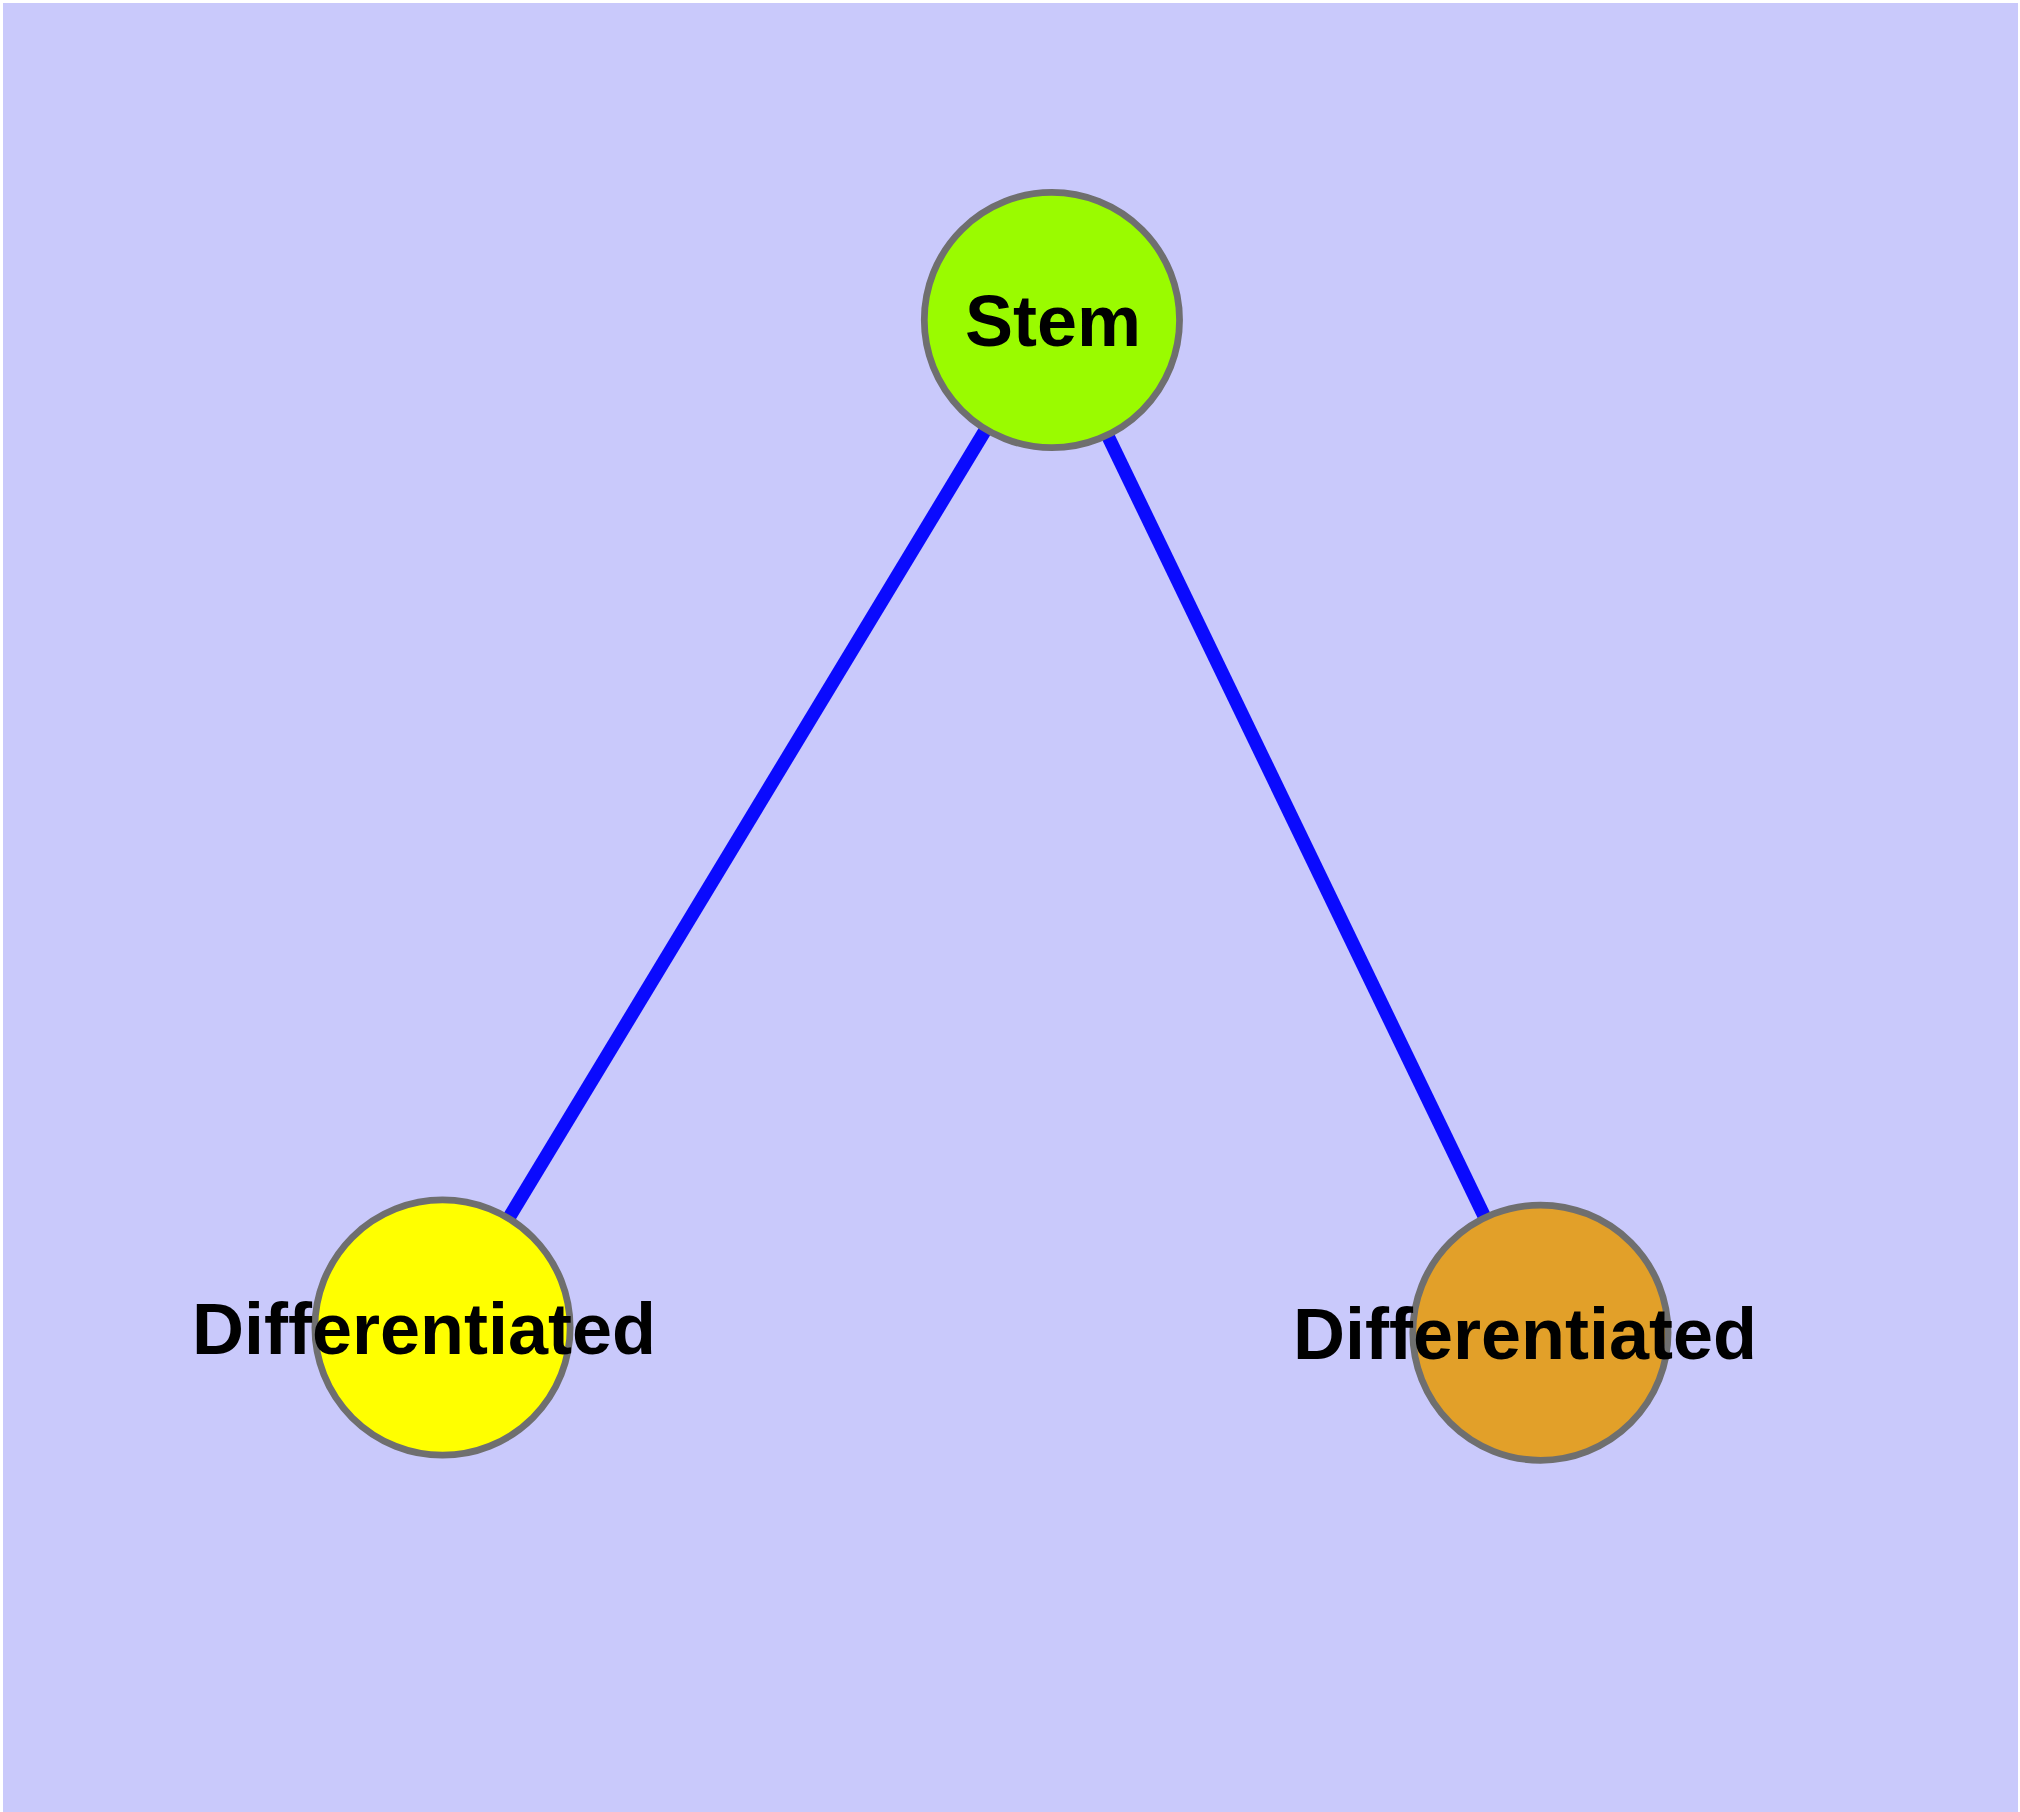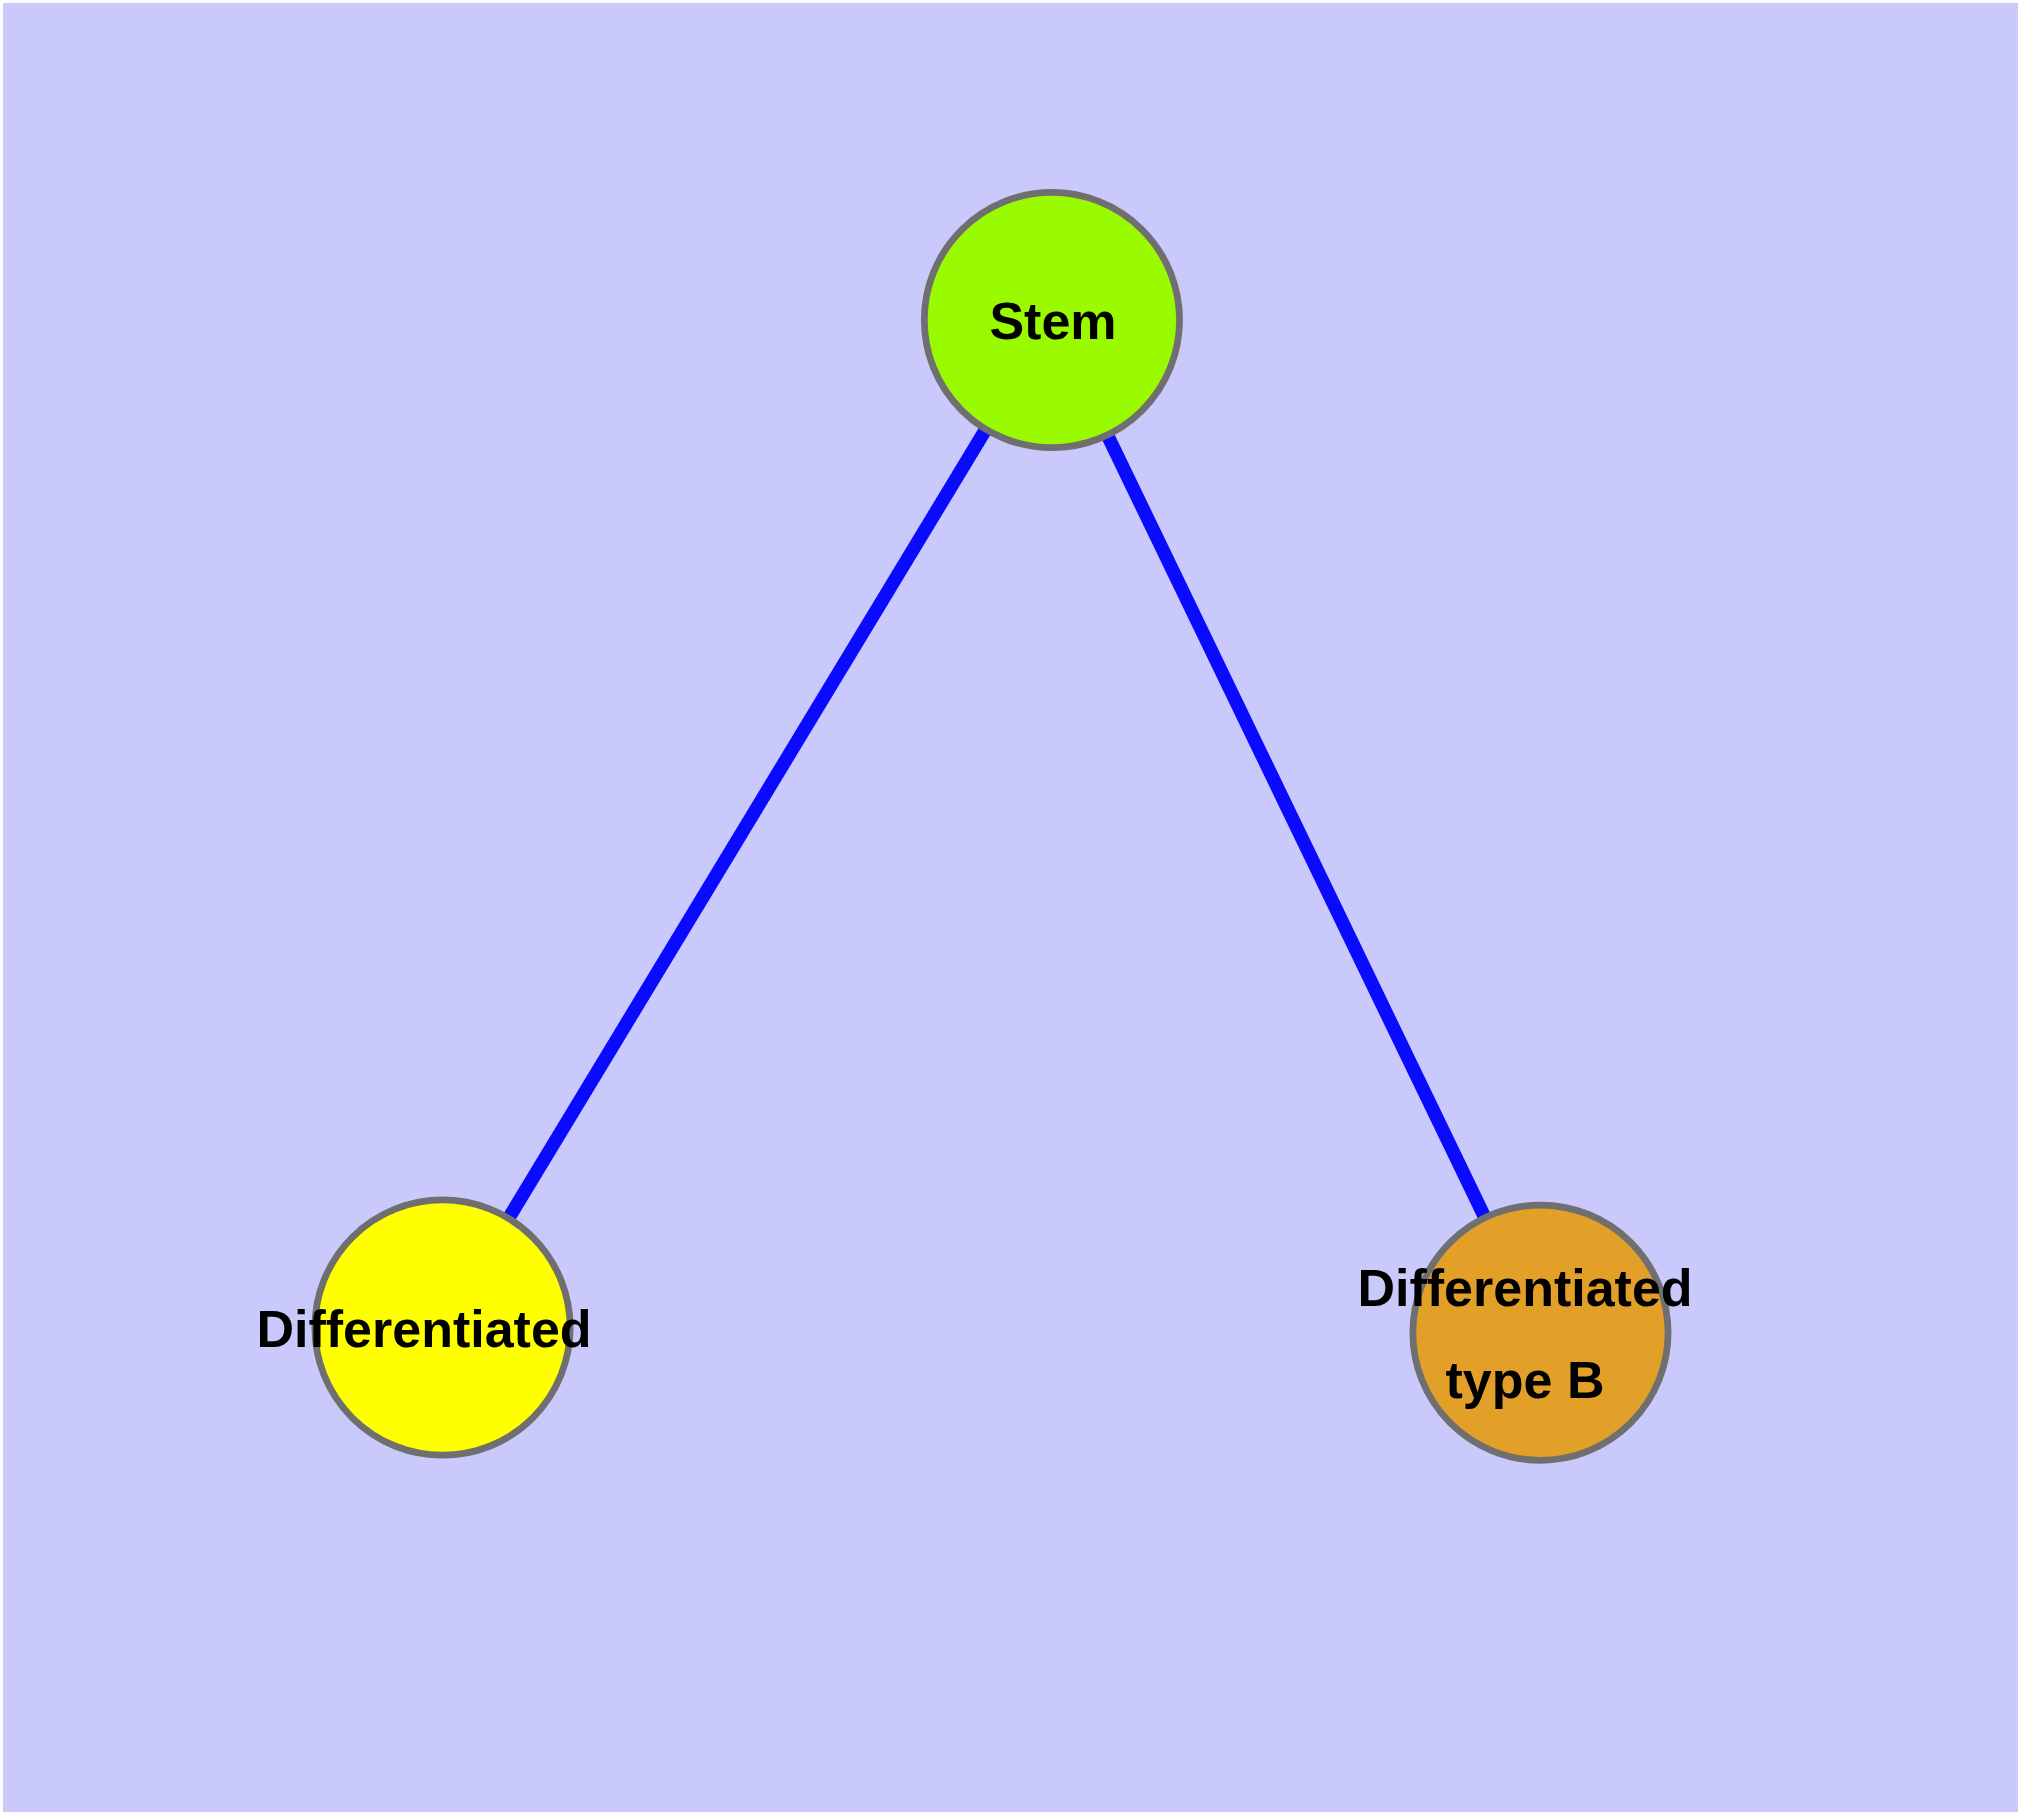--- a/index.html
+++ b/index.html
@@ -23,21 +23,21 @@
     top: 0;
     width: 100%;
     height: 100%;
     display: block;
   }
   .node-label {
     position: absolute;
     transform: translate(-50%, -50%);
     font-family: "Liberation Sans", sans-serif;
     font-weight: bold;
-    font-size: 52px;
+    font-size: 72px;
     line-height: 92px;
     color: #000000;
     text-align: center;
     white-space: nowrap;
   }
   .node-label span { display: block; }
 </style>
 </head>
 <body>
 
@@ -56,17 +56,16 @@
   <div class="node-label" style="left: 1050px; top: 318px; color: rgb(0, 0, 0);">
     <span>Stem</span>
   </div>
 
   <div class="node-label" style="left: 421px; top: 1326px; color: rgb(0, 0, 0);">
     <span>Differentiated</span>
   </div>
 
   <div class="node-label" style="left: 1522px; top: 1331px; color: rgb(0, 0, 0);">
     <span>Differentiated</span>
-    <span>type B</span>
   </div>
 
 </div>
 
 
 </body></html>

